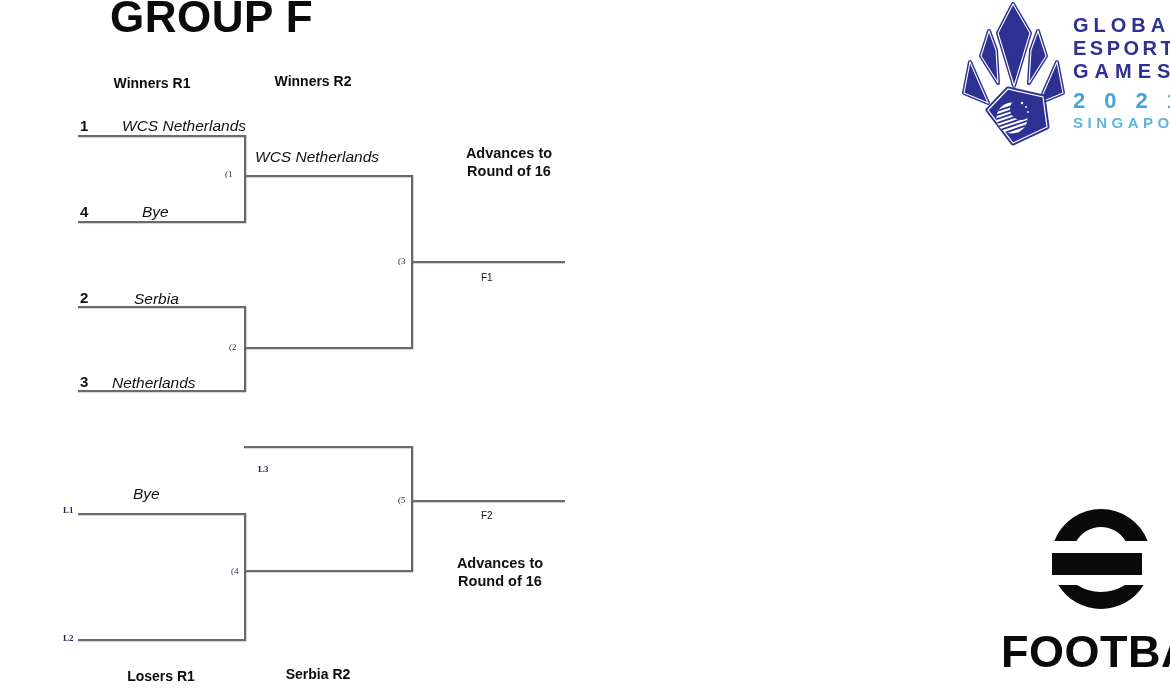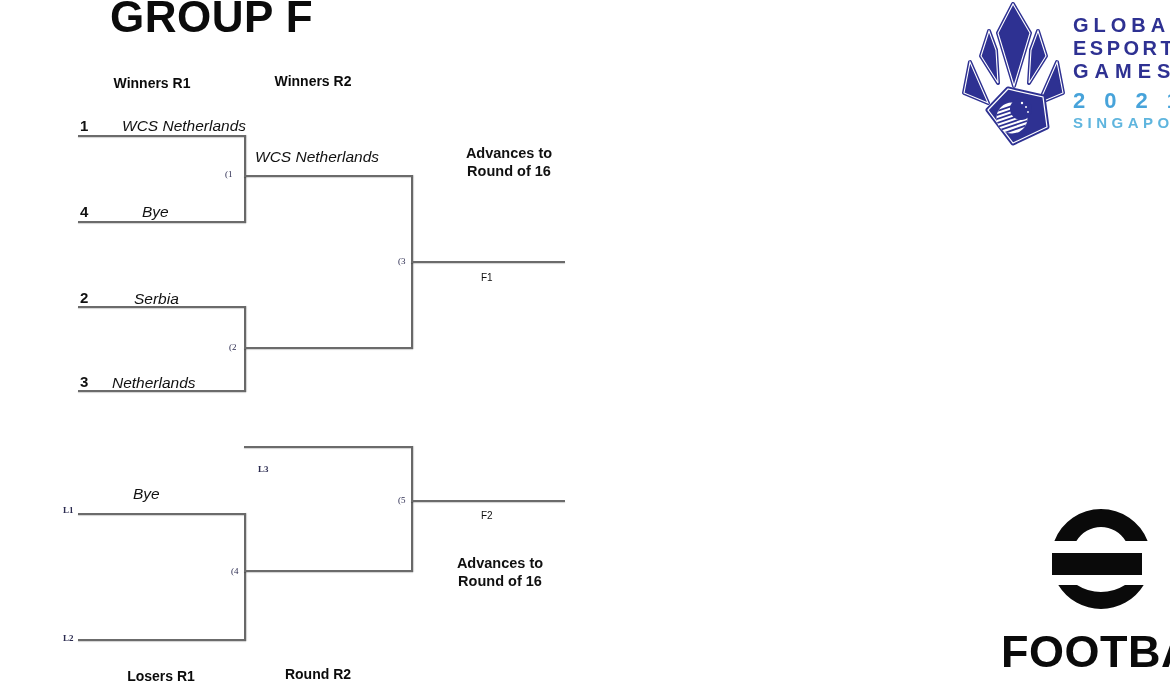--- a/index.html
+++ b/index.html
@@ -25,21 +25,21 @@
 </head>
 <body>
 
 <div class="canvas">
 
   <div class="abs title" style="left:110px;top:-8px;">GROUP F</div>
 
   <div class="abs colhdr" style="left:87px;top:75px;">Winners R1</div>
   <div class="abs colhdr" style="left:248px;top:73px;">Winners R2</div>
   <div class="abs colhdr" style="left:96px;top:668px;">Losers R1</div>
-  <div class="abs colhdr" style="left:253px;top:666px;">Round R2</div>
+  <div class="abs colhdr" style="left:253px;top:666px;">Serbia R2</div>
 
   <div class="abs seed" style="left:80px;top:117px;">1</div>
   <div class="abs team" style="left:122px;top:117px;">WCS Netherlands</div>
 
   <div class="abs seed" style="left:80px;top:203px;">4</div>
   <div class="abs team" style="left:142px;top:203px;">Bye</div>
 
   <div class="abs seed" style="left:80px;top:289px;">2</div>
   <div class="abs team" style="left:134px;top:290px;">Serbia</div>
 

